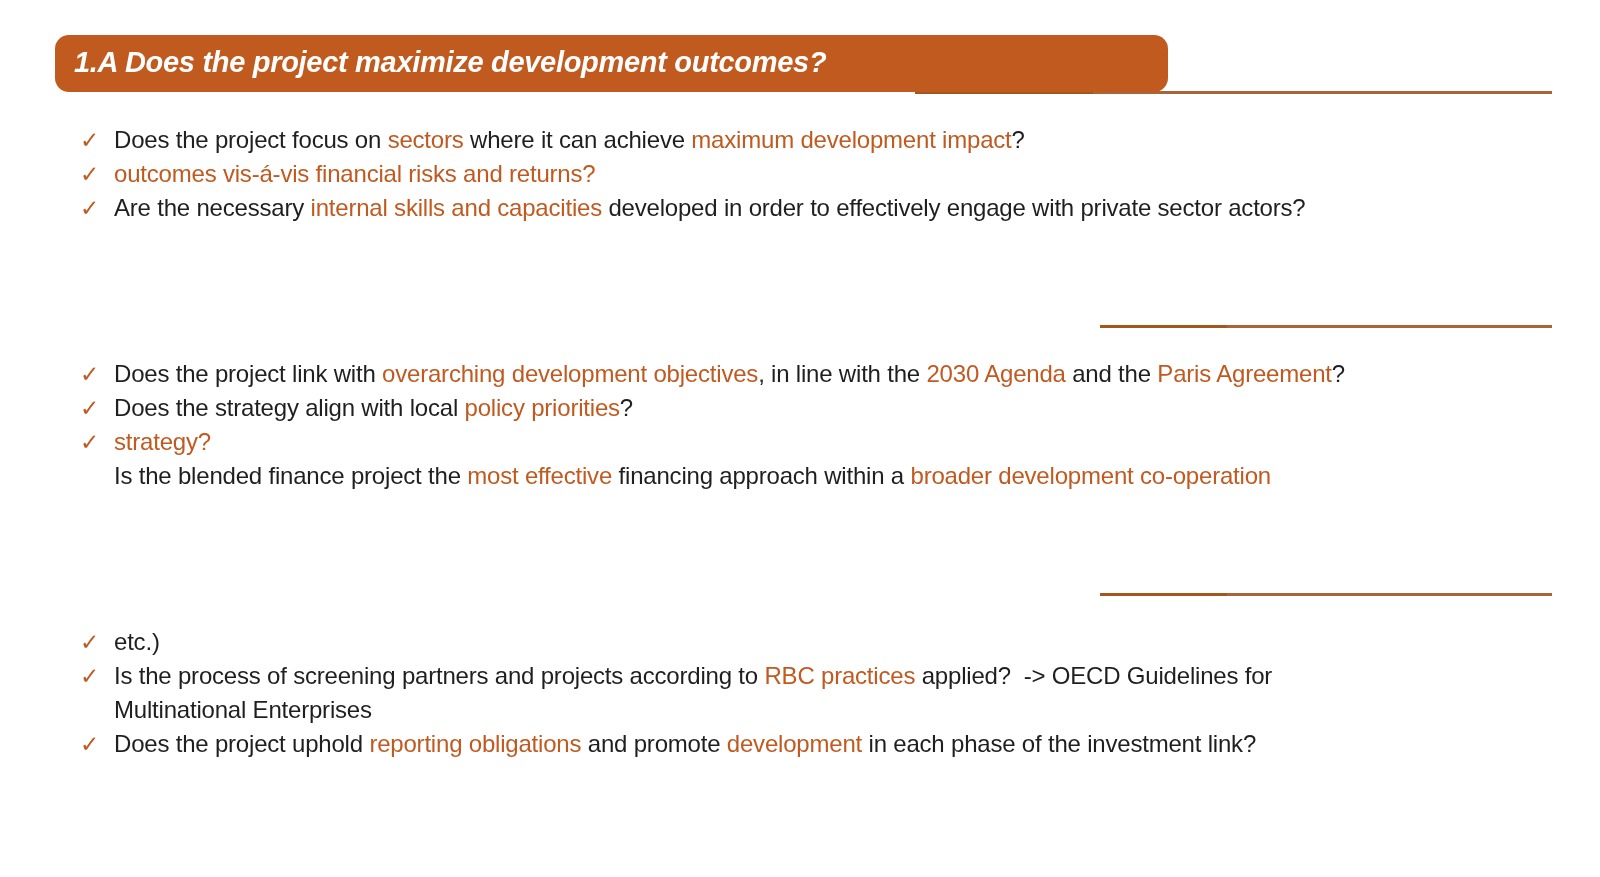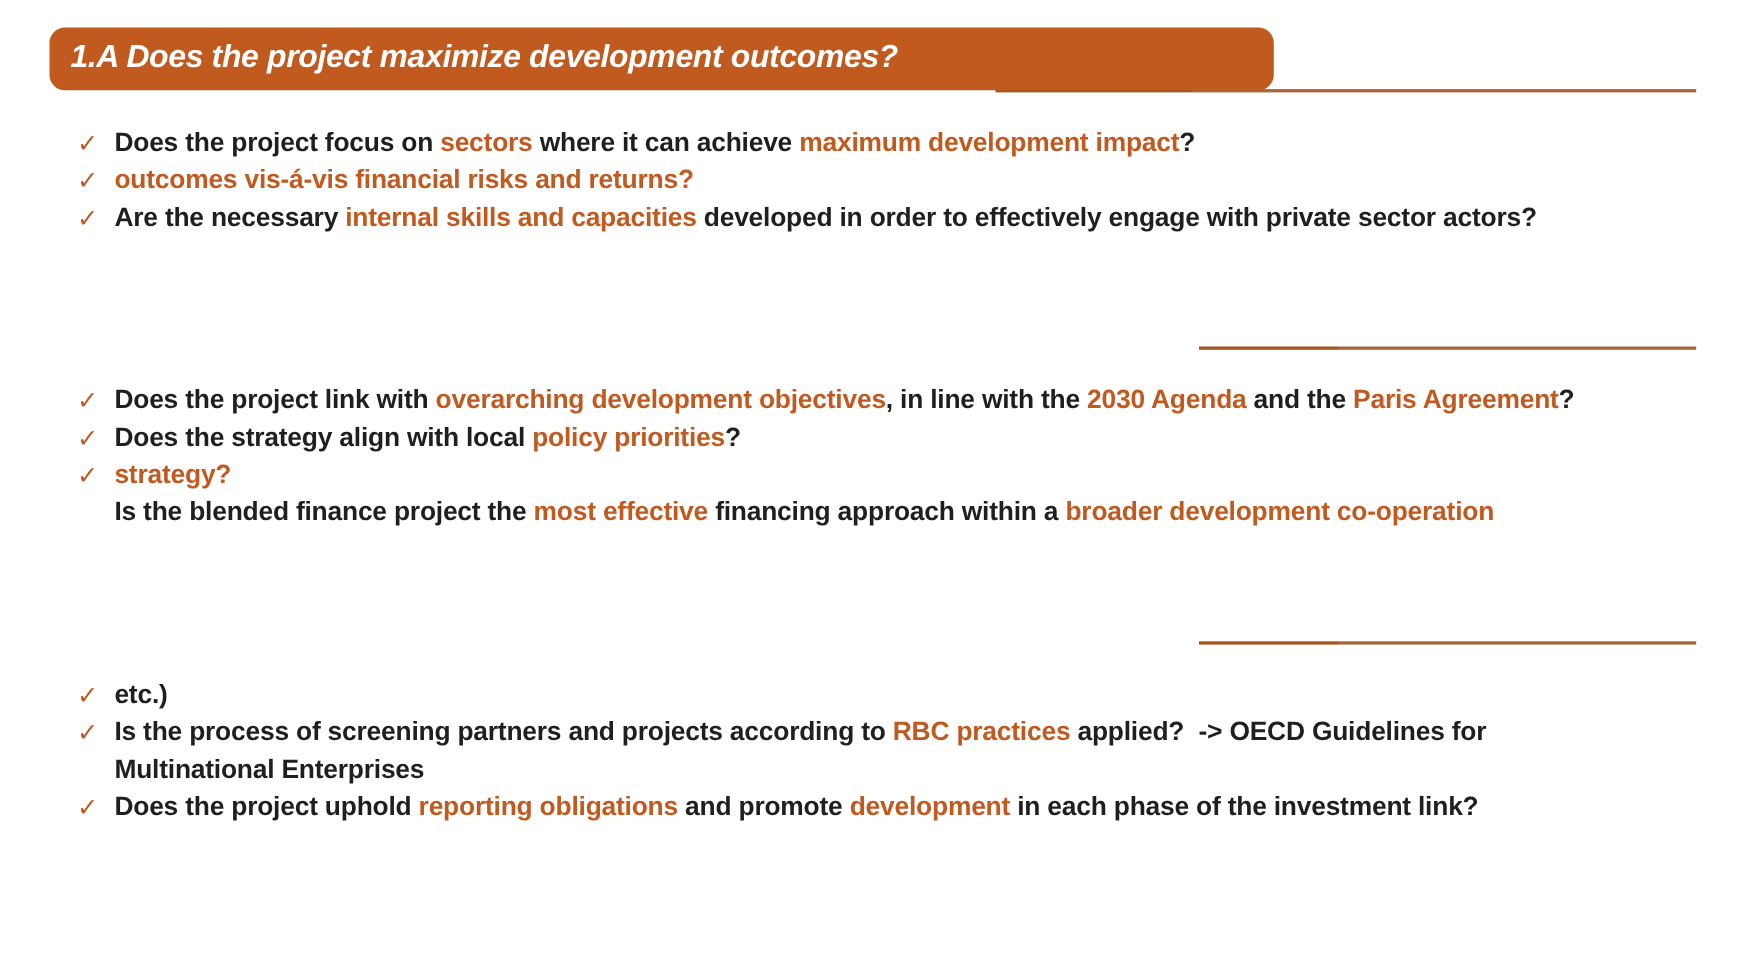--- a/index.html
+++ b/index.html
@@ -2,21 +2,21 @@
 <html><head>
 <meta charset="utf-8">
 <style>
   * { margin: 0; padding: 0; box-sizing: border-box; }
   html, body { background: #ffffff; }
   body {
     width: 1600px; height: 877px; overflow: hidden;
     font-family: "Liberation Sans", "DejaVu Sans", sans-serif;
   }
   .page { padding: 25px 58px 0 45px; }
-  .section { margin: 0; }
+  .section { margin: 10px; }
   .hdr { position: relative; height: 57px; width: 1497px; }
   .banner {
     position: absolute; left: 0; top: 0; z-index: 2;
     width: 1113px; height: 57px;
     background: #c05a1e;
     border-radius: 14px;
     display: flex; align-items: center;
     padding: 0 20px 2px 19px;
   }
   .banner .title {
@@ -34,21 +34,21 @@
   }
   .rule--a  { left: 860px; }
   .rule--bc { left: 1045px; }
   .bullets { margin: 31px 0 44px 25px; }
   .bullet { display: flex; align-items: flex-start; }
   .chk {
     flex: 0 0 34px; width: 34px;
     color: #c05a21; font-size: 23px; line-height: 34px;
     font-weight: 600;
   }
-  .btext { flex: 1 1 auto; font-weight: bold; }
+  .btext { flex: 1 1 auto; }
   .ln {
     font-size: 24px; line-height: 34px;
     white-space: pre-wrap;
     letter-spacing: -0.2px;
   }
   .seg-d { color: #1f1f1f; }
   .seg-o { color: #c05a20; }
 </style>
 </head>
 <body>

